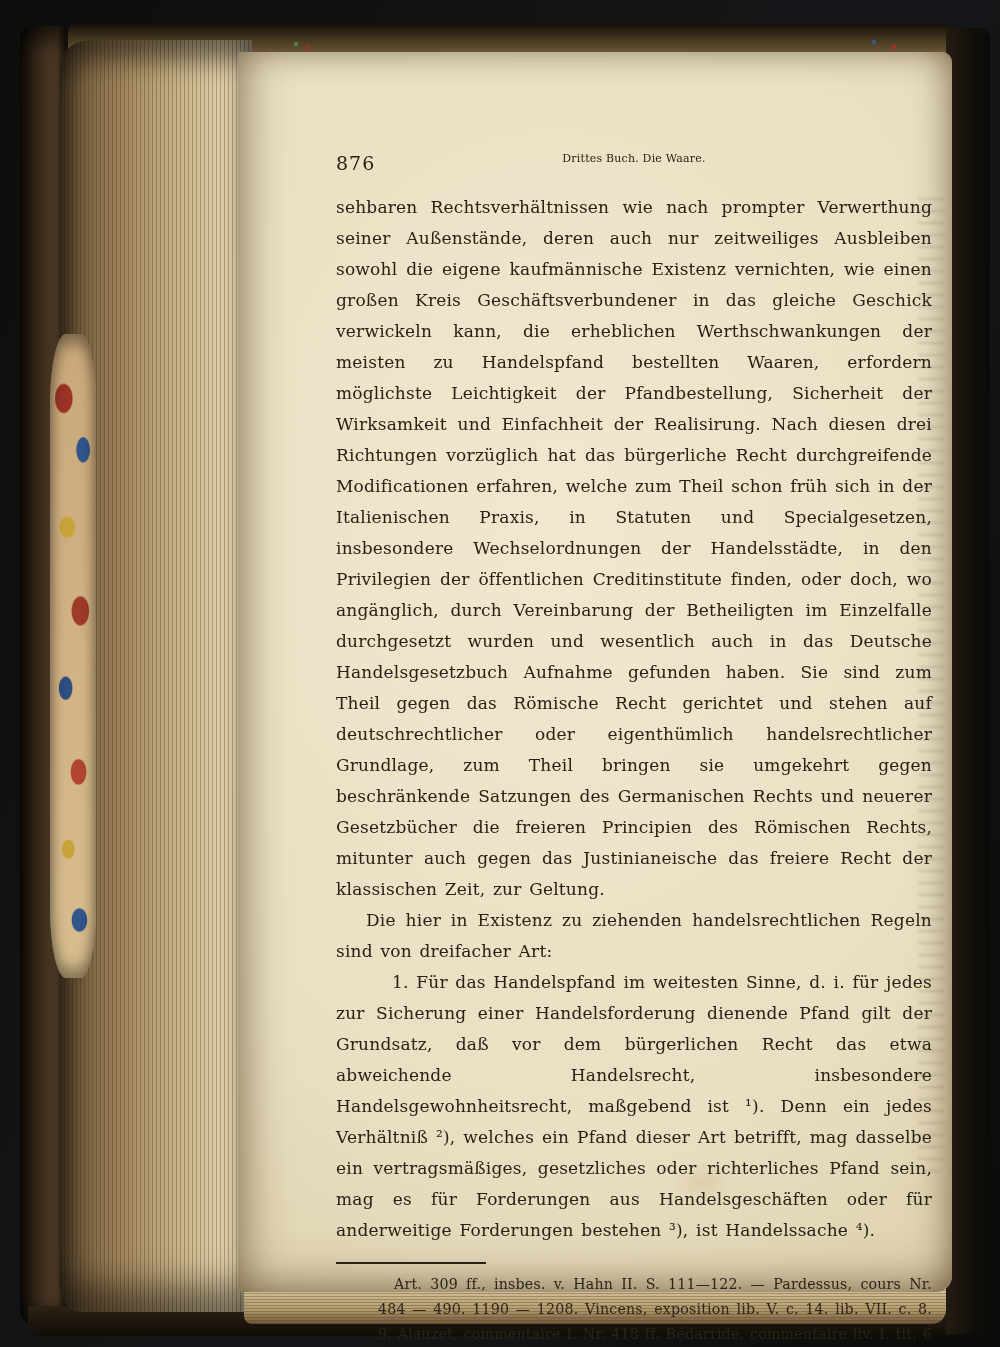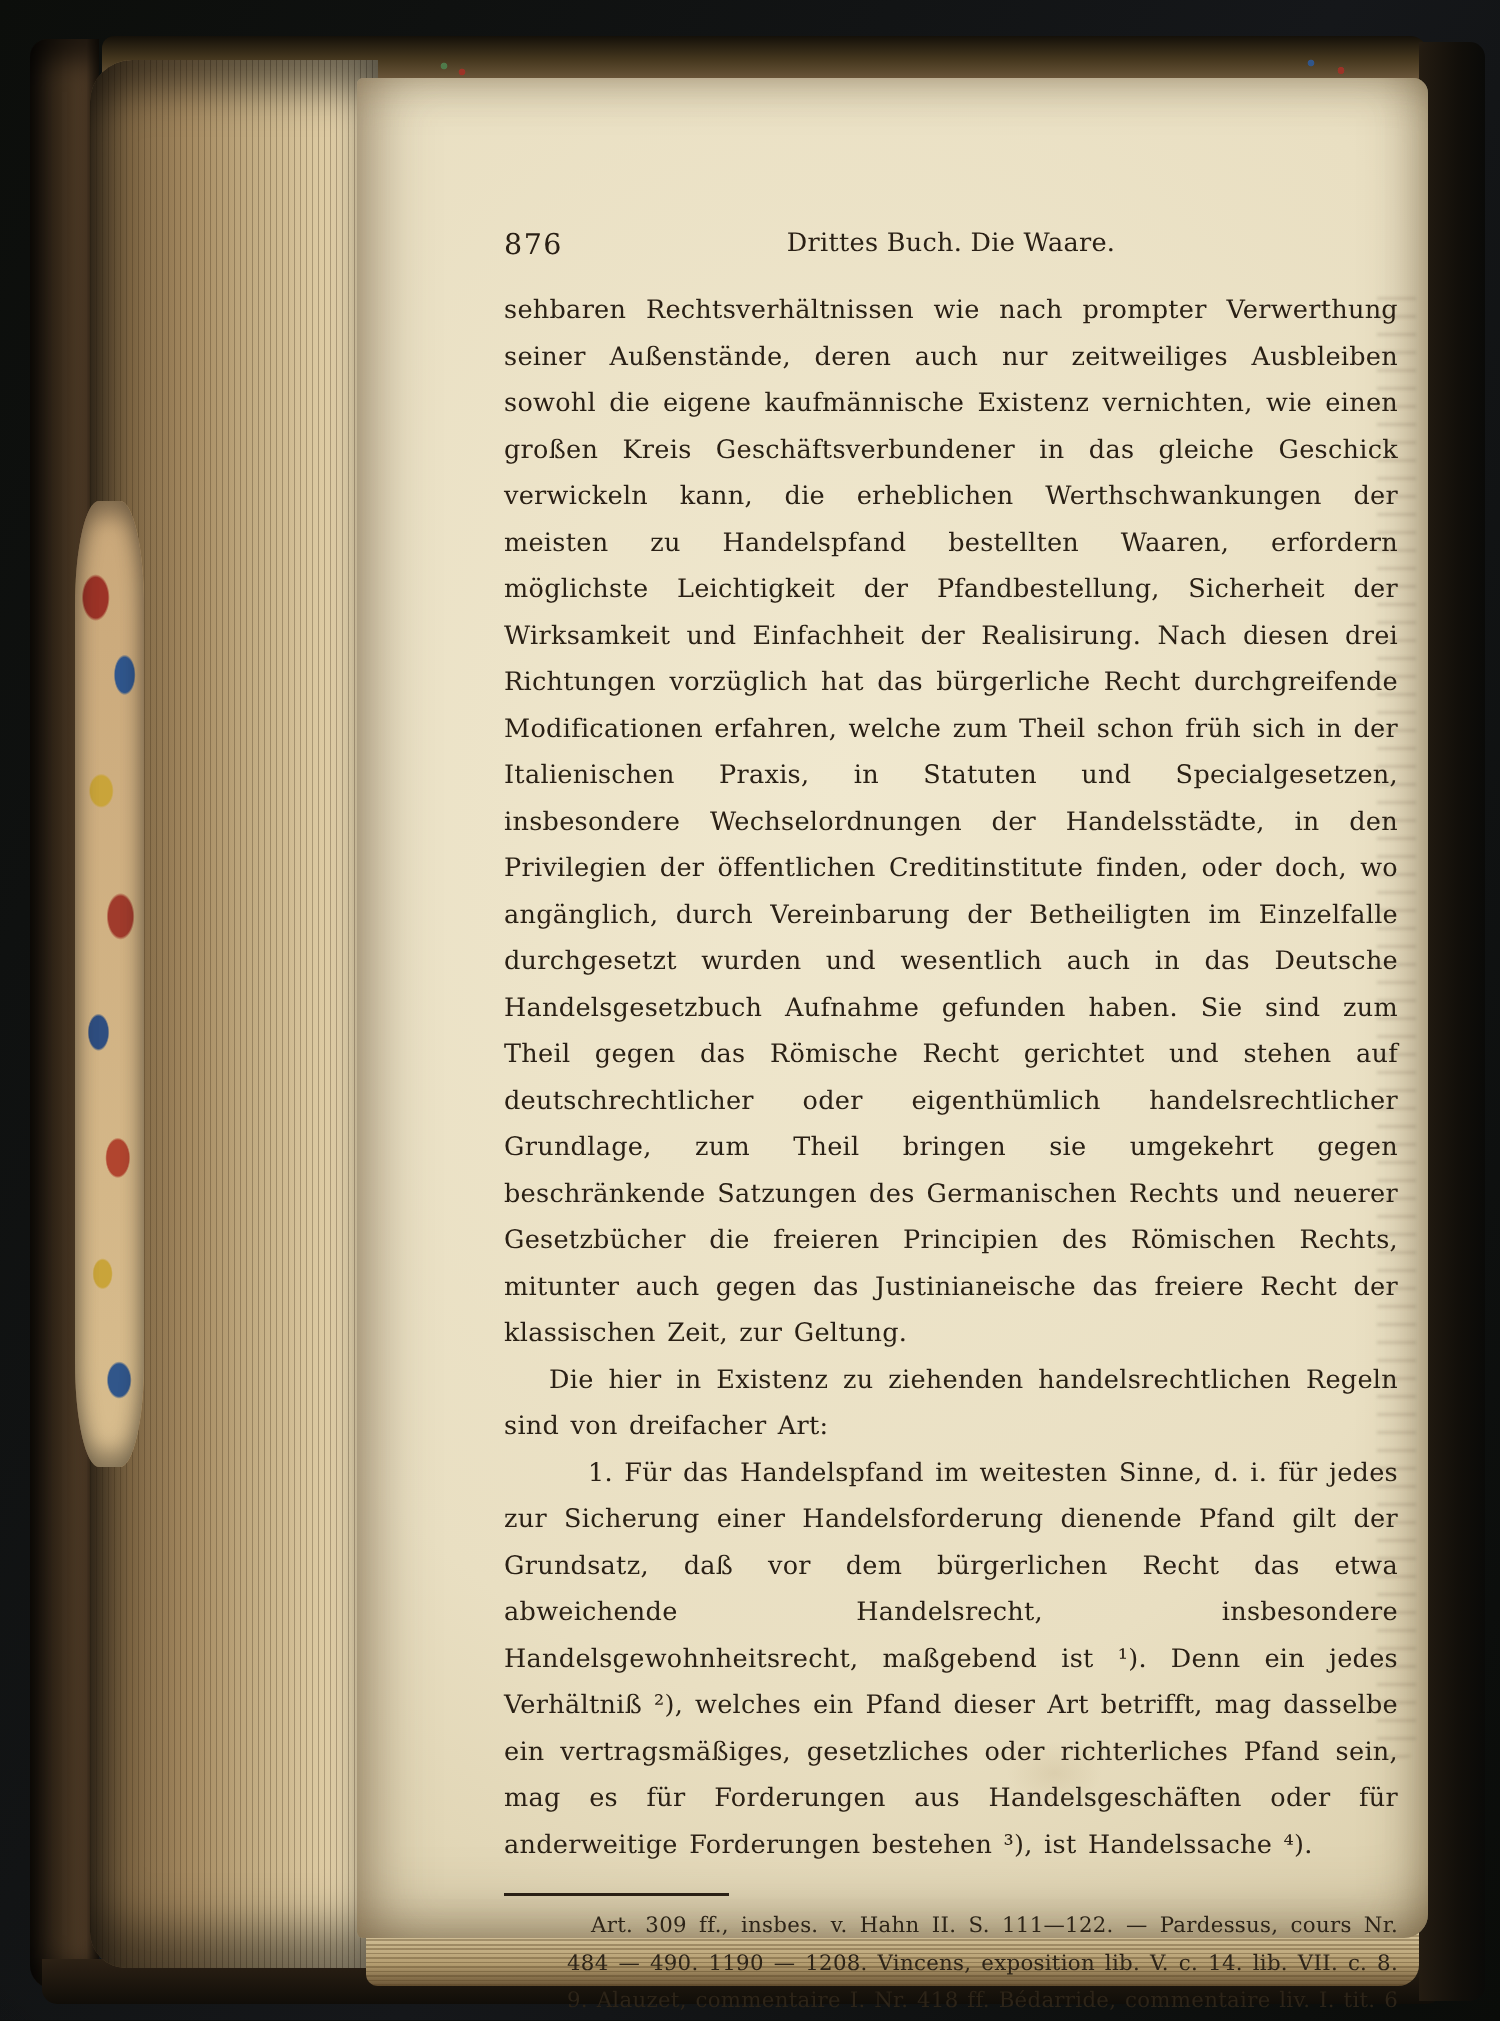--- a/index.html
+++ b/index.html
@@ -97,21 +97,21 @@
   }
 
   
   .text-area{
     position:absolute;left:98px;top:100px;width:596px;z-index:6;
     color:#2a2015;
     letter-spacing:.2px;
   }
   .header-row{position:relative;height:24px;margin-bottom:16px;}
   .folio{position:absolute;left:0;top:0;font-size:19px;letter-spacing:1px;}
-  .running-header{text-align:center;font-size:17px;}
+  .running-header{text-align:center;font-size:11px;}
 
   .body-text p{
     margin:0;font-size:17px;line-height:31px;
     text-align:justify;word-spacing:2px;overflow-wrap:break-word;
   }
   p.indent{text-indent:30px;}
   p.indent-deep{text-indent:56px;}
 
   .fn-rule{width:150px;height:2px;background:#2a2015;margin:16px 0 8px 0;}
   .footnotes{margin-left:42px;font-size:14.2px;line-height:24.8px;color:#2d2418;}

